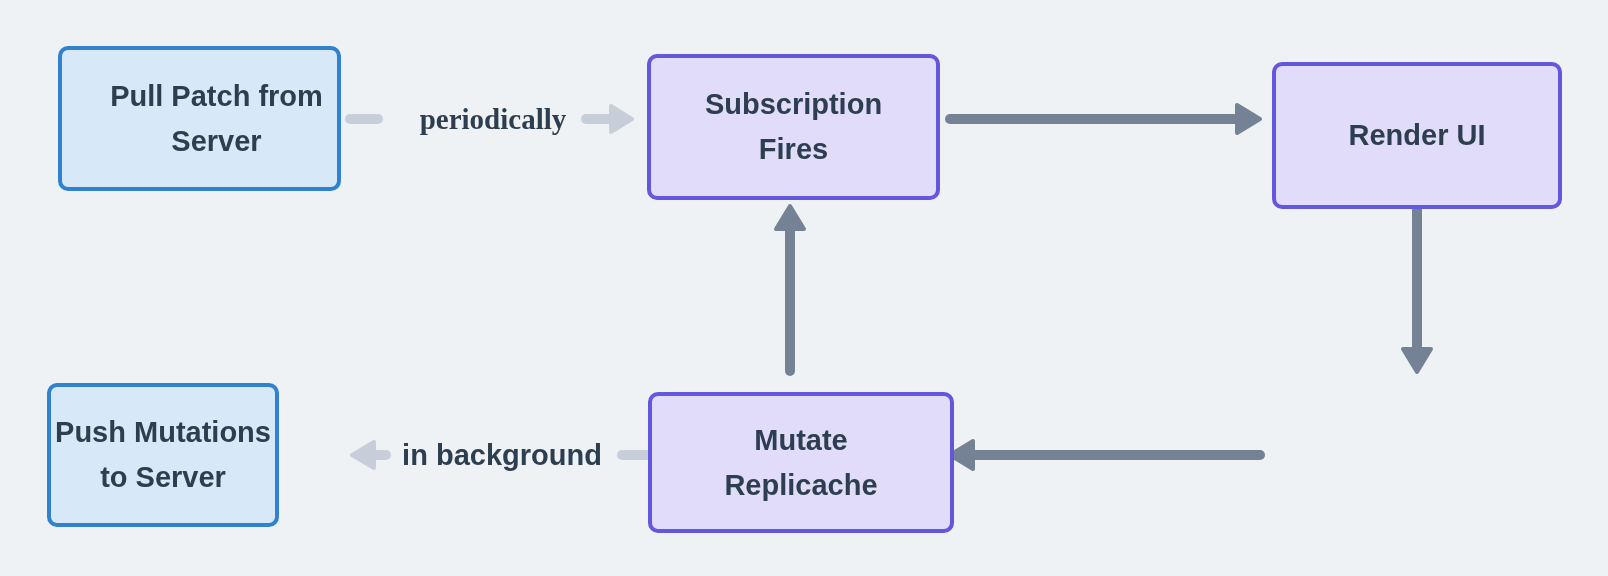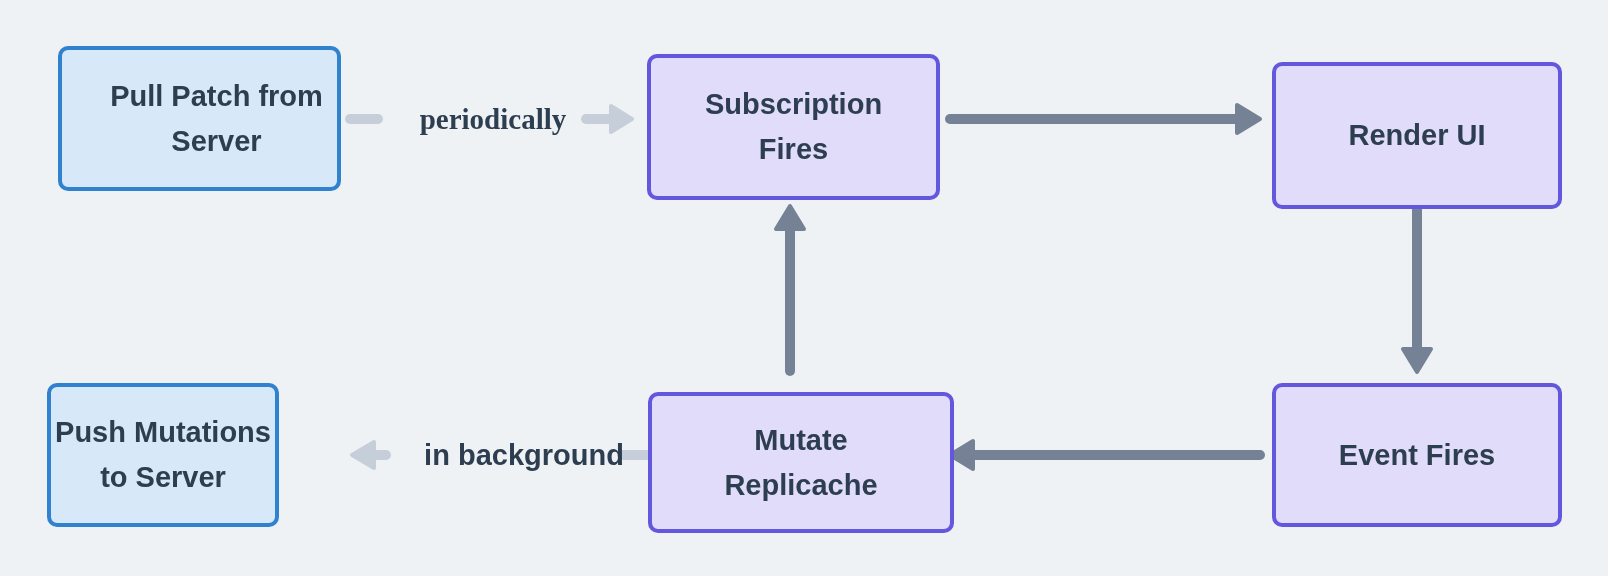--- a/index.html
+++ b/index.html
@@ -108,21 +108,18 @@
   <div class="node blue" style="left:47px; top:383px; width:232px; height:144px;">
     <span>Push Mutations
 to Server</span>
   </div>
 
   <div class="node purple" style="left:648px; top:392px; width:306px; height:141px;">
     <span>Mutate
 Replicache</span>
   </div>
 
-  <div class="node purple" style="left:1272px; top:383px; width:290px; height:144px;">
-    <span>Event Fires</span>
-  </div>
 
   <div class="edge-label" style="left:493px; top:119px;font-family:Liberation Serif, serif;">periodically</div>
 
-  <div class="edge-label" style="left:524px; top:455px;">in background</div>
+  <div class="edge-label" style="left:502px; top:455px;">in background</div>
 
 </div>
 
 </body></html>

